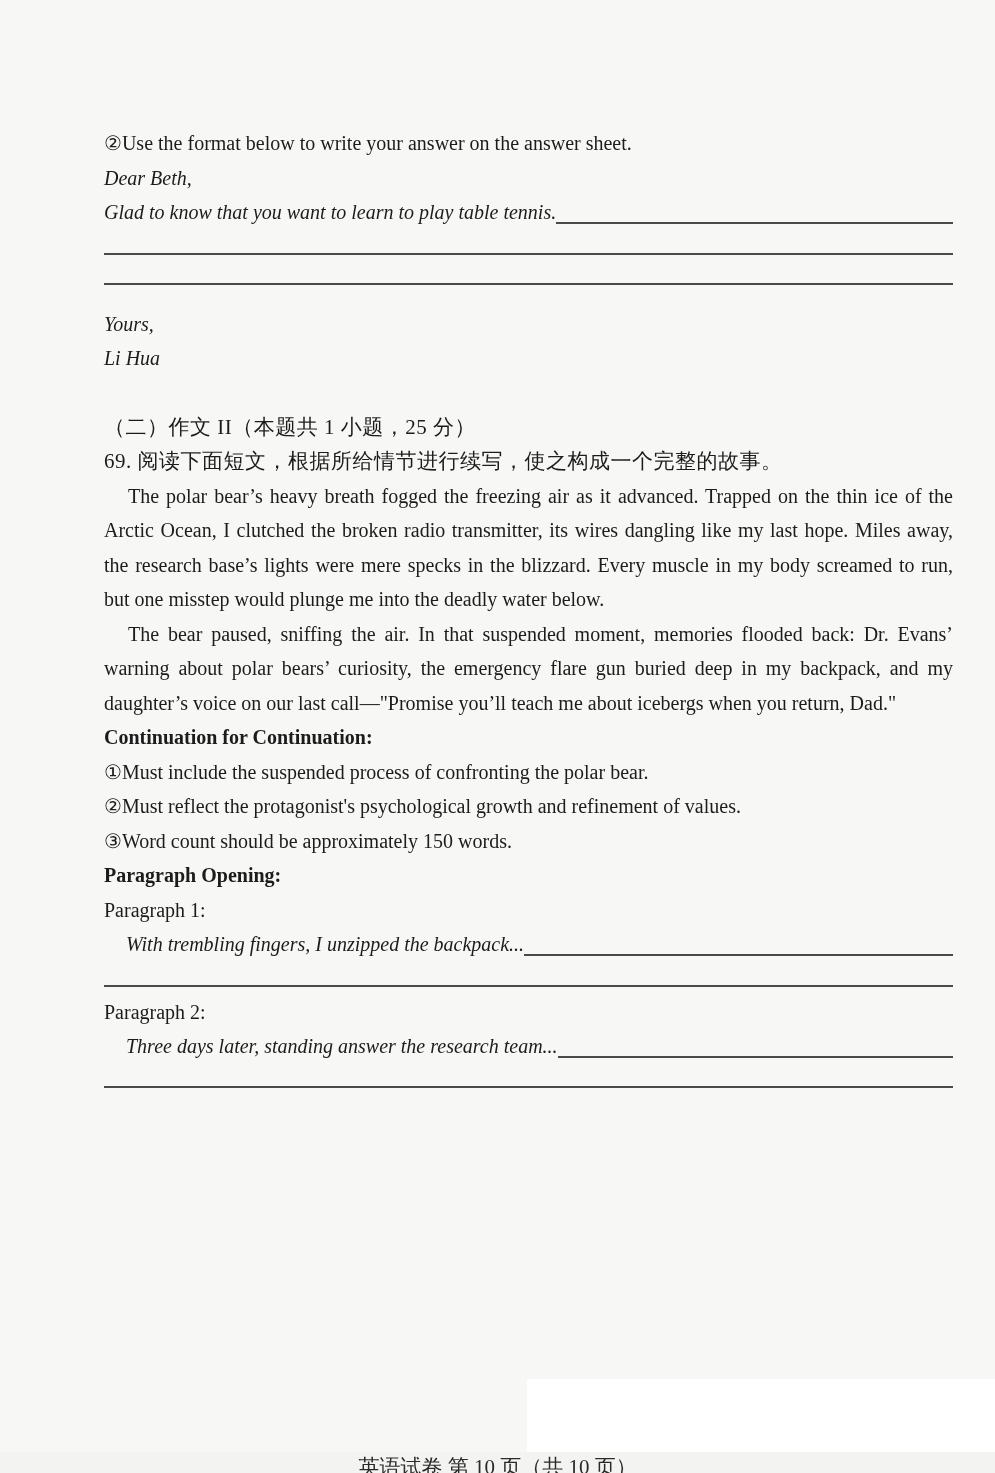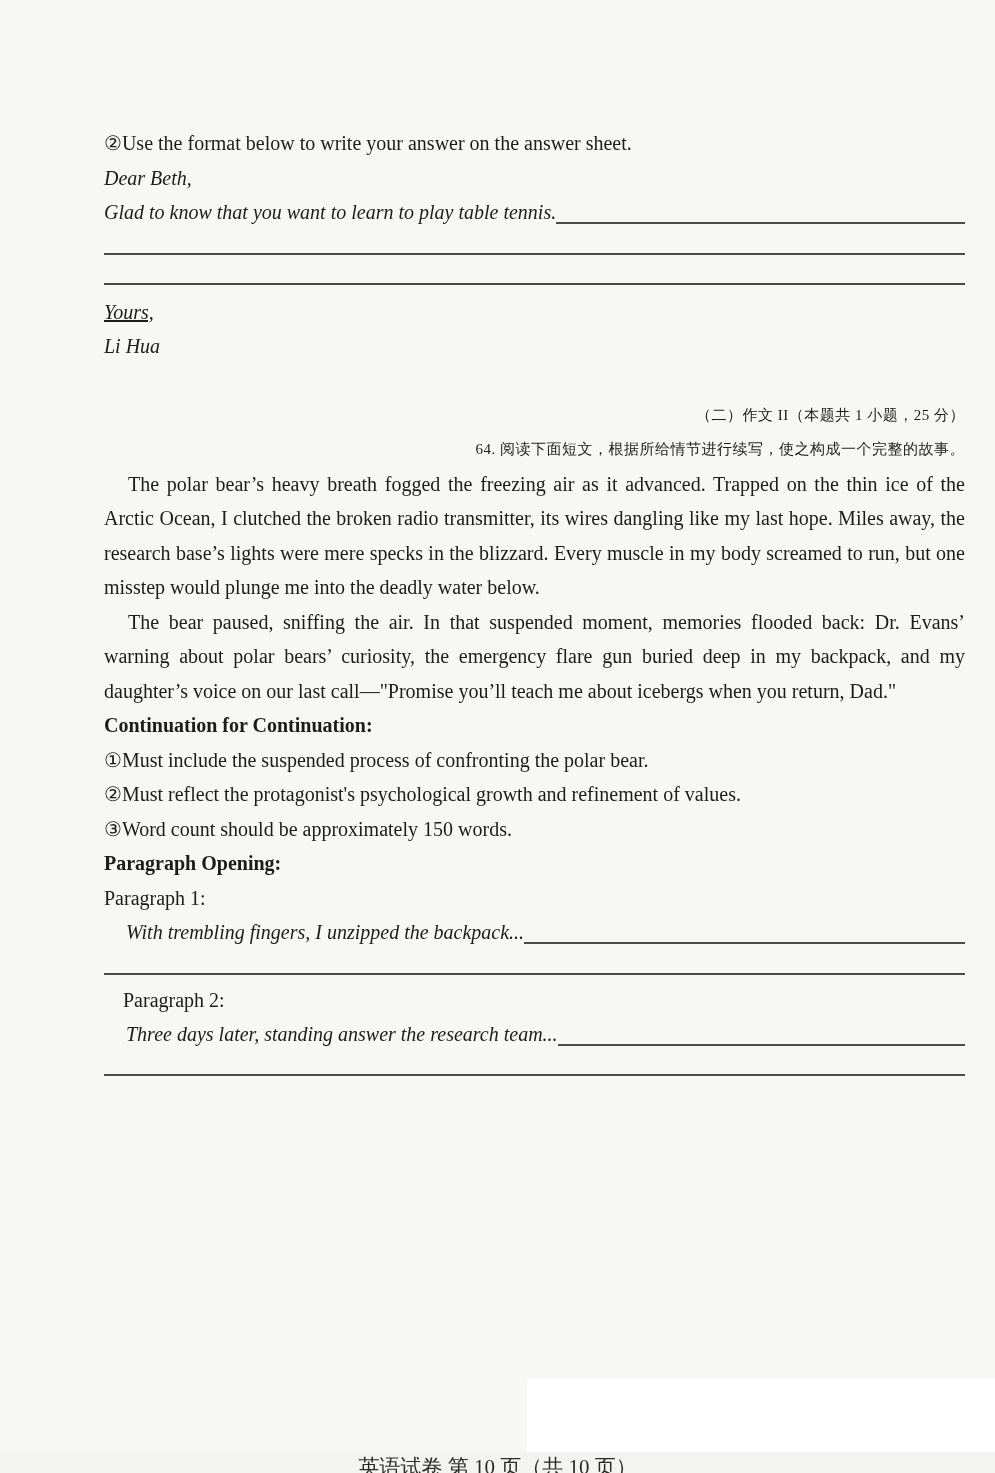--- a/index.html
+++ b/index.html
@@ -16,31 +16,31 @@
     color:var(--ink);
   }
   .page{
     position:relative;
     width:995px;height:1473px;
     overflow:hidden;
     background:var(--bg);
   }
   .content{
     position:absolute;
-    left:104px;right:30px;top:126px;
+    left:104px;right:42px;top:126px;
   }
   .ln{
     font-size:20px;
     line-height:34.5px;
     margin:0;
     white-space:normal;
   }
   .b{font-weight:bold;}
   .i{font-style:italic;}
-  .cn{font-size:15px; letter-spacing:0.5px;text-align:right;}
+  .cn{font-size:21px; letter-spacing:0.5px;}
   .story{
     text-align:justify;
     text-indent:24px;
   }
   .indent{padding-left:22px;}
   .fillline{display:flex;}
   .fillline .txt{flex:0 0 auto; white-space:nowrap;font-style:italic;}
   .fillline .tail{
     flex:1 1 auto;
     border-bottom:2px solid var(--line);
@@ -88,29 +88,29 @@
     <p class="ln i">Dear Beth,</p>
 
     <div class="ln i fillline">
       <span class="txt">Glad to know that you want to learn to play table tennis.</span>
       <span class="tail"></span>
     </div>
 
     <div class="sp-a answer-line"></div>
     <div class="sp-b answer-line"></div>
 
-    <p class="ln i" style="margin-top:10px;text-decoration:underline;">Yours,</p>
+    <p class="ln i" style="margin-top:22px;">Yours,</p>
 
     <p class="ln i">Li Hua</p>
 
     <div style="height:34px;" class="gap"></div>
 
     <p class="ln cn">（二）作文 II（本题共 1 小题，25 分）</p>
 
-    <p class="ln cn">64. 阅读下面短文，根据所给情节进行续写，使之构成一个完整的故事。</p>
+    <p class="ln cn">69. 阅读下面短文，根据所给情节进行续写，使之构成一个完整的故事。</p>
 
     <p class="ln story">The polar bear’s heavy breath fogged the freezing air as it advanced. Trapped on the thin ice of the Arctic Ocean, I clutched the broken radio transmitter, its wires dangling like my last hope. Miles away, the research base’s lights were mere specks in the blizzard. Every muscle in my body screamed to run, but one misstep would plunge me into the deadly water below.</p>
 
     <p class="ln story">The bear paused, sniffing the air. In that suspended moment, memories flooded back: Dr. Evans’ warning about polar bears’ curiosity, the emergency flare gun buried deep in my backpack, and my daughter’s voice on our last call—"Promise you’ll teach me about icebergs when you return, Dad."</p>
 
     <p class="ln b">Continuation for Continuation:</p>
 
     <p class="ln">①Must include the suspended process of confronting the polar bear.</p>
 
     <p class="ln">②Must reflect the protagonist's psychological growth and refinement of values.</p>
@@ -121,21 +121,21 @@
 
     <p class="ln">Paragraph 1:</p>
 
     <div class="ln i fillline indent">
       <span class="txt">With trembling fingers, I unzipped the backpack...</span>
       <span class="tail"></span>
     </div>
 
     <div class="sp-a answer-line"></div>
 
-    <p class="ln" style="margin-top:8px;margin-left:19px;">Paragraph 2:</p>
+    <p class="ln" style="margin-top:8px;">Paragraph 2:</p>
 
     <div class="ln i fillline indent">
       <span class="txt">Three days later, standing answer the research team...</span>
       <span class="tail"></span>
     </div>
 
     <div class="answer-line" style="height:24px;"></div>
 
   </div>
 

